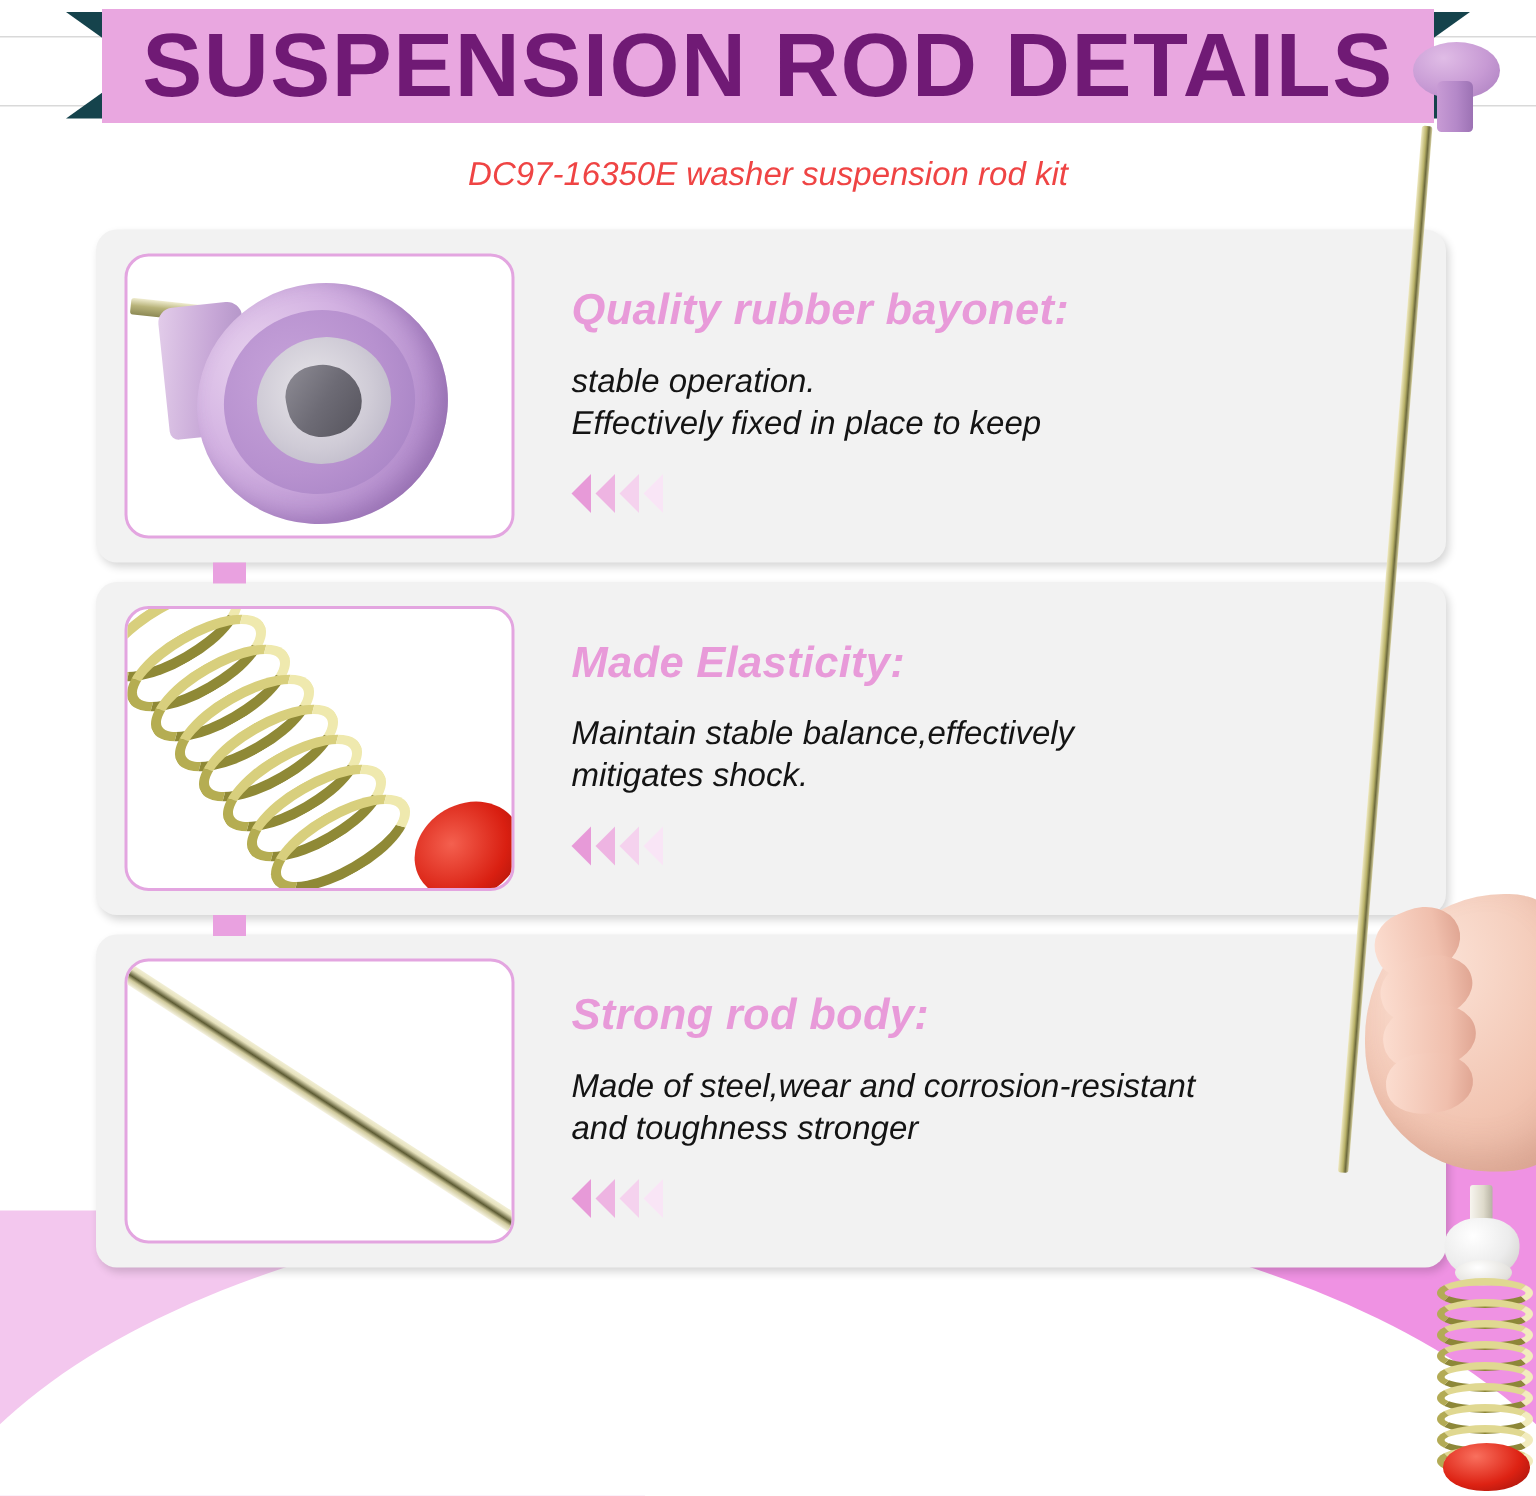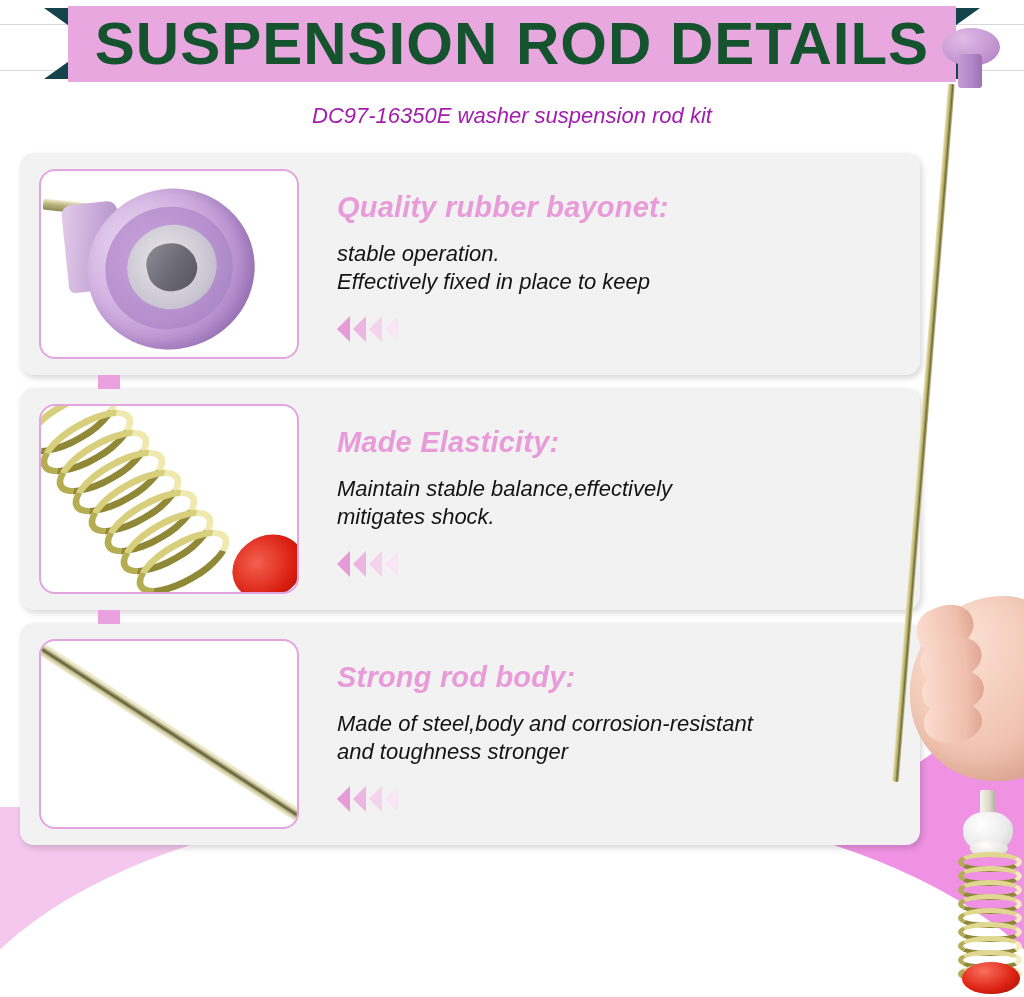--- a/index.html
+++ b/index.html
@@ -85,46 +85,47 @@
     height: 76px;
     background: #e9a7e0;
     display: flex;
     align-items: center;
     justify-content: center;
     z-index: 5;
   }
   .title-text {
     font-size: 60px;
     font-weight: bold;
-    color: #14532d;
+    color: #701a75;
     letter-spacing: 1px;
     line-height: 1;
     white-space: nowrap;
     font-family: "Liberation Sans", sans-serif;
   }
 
   
   .subtitle {
     position: relative;
     z-index: 3;
     margin-top: 10px;
     text-align: center;
     font-style: italic;
     font-size: 22px;
     line-height: 1.30;
-    color: #a21caf;
+    color: #ef4444;
     padding: 0 90px;
   }
 
   
   .cards {
     position: relative;
     z-index: 3;
     margin-top: 22px;
     padding-left: 20px;
+    margin-left: 44px;
   }
   .card {
     position: relative;
     width: 900px;
     height: 222px;
     background: #f2f2f2;
     border-radius: 14px;
     box-shadow: 2px 3px 6px rgba(0,0,0,0.16);
     display: flex;
     align-items: center;
@@ -447,21 +448,21 @@
 
   <div class="connector c2"></div>
 
   <div class="card">
     <div class="thumb">
       <div class="rod-diag"></div>
     </div>
     <div class="card-body">
       <div class="card-title">Strong rod body:</div>
       <div class="card-desc">
-        <div>Made of steel,body and corrosion-resistant</div>
+        <div>Made of steel,wear and corrosion-resistant</div>
         <div>and toughness stronger</div>
       </div>
       <div class="chevrons">
         <span class="chev n1"></span>
         <span class="chev n2"></span>
         <span class="chev n3"></span>
         <span class="chev n4"></span>
       </div>
     </div>
   </div>

